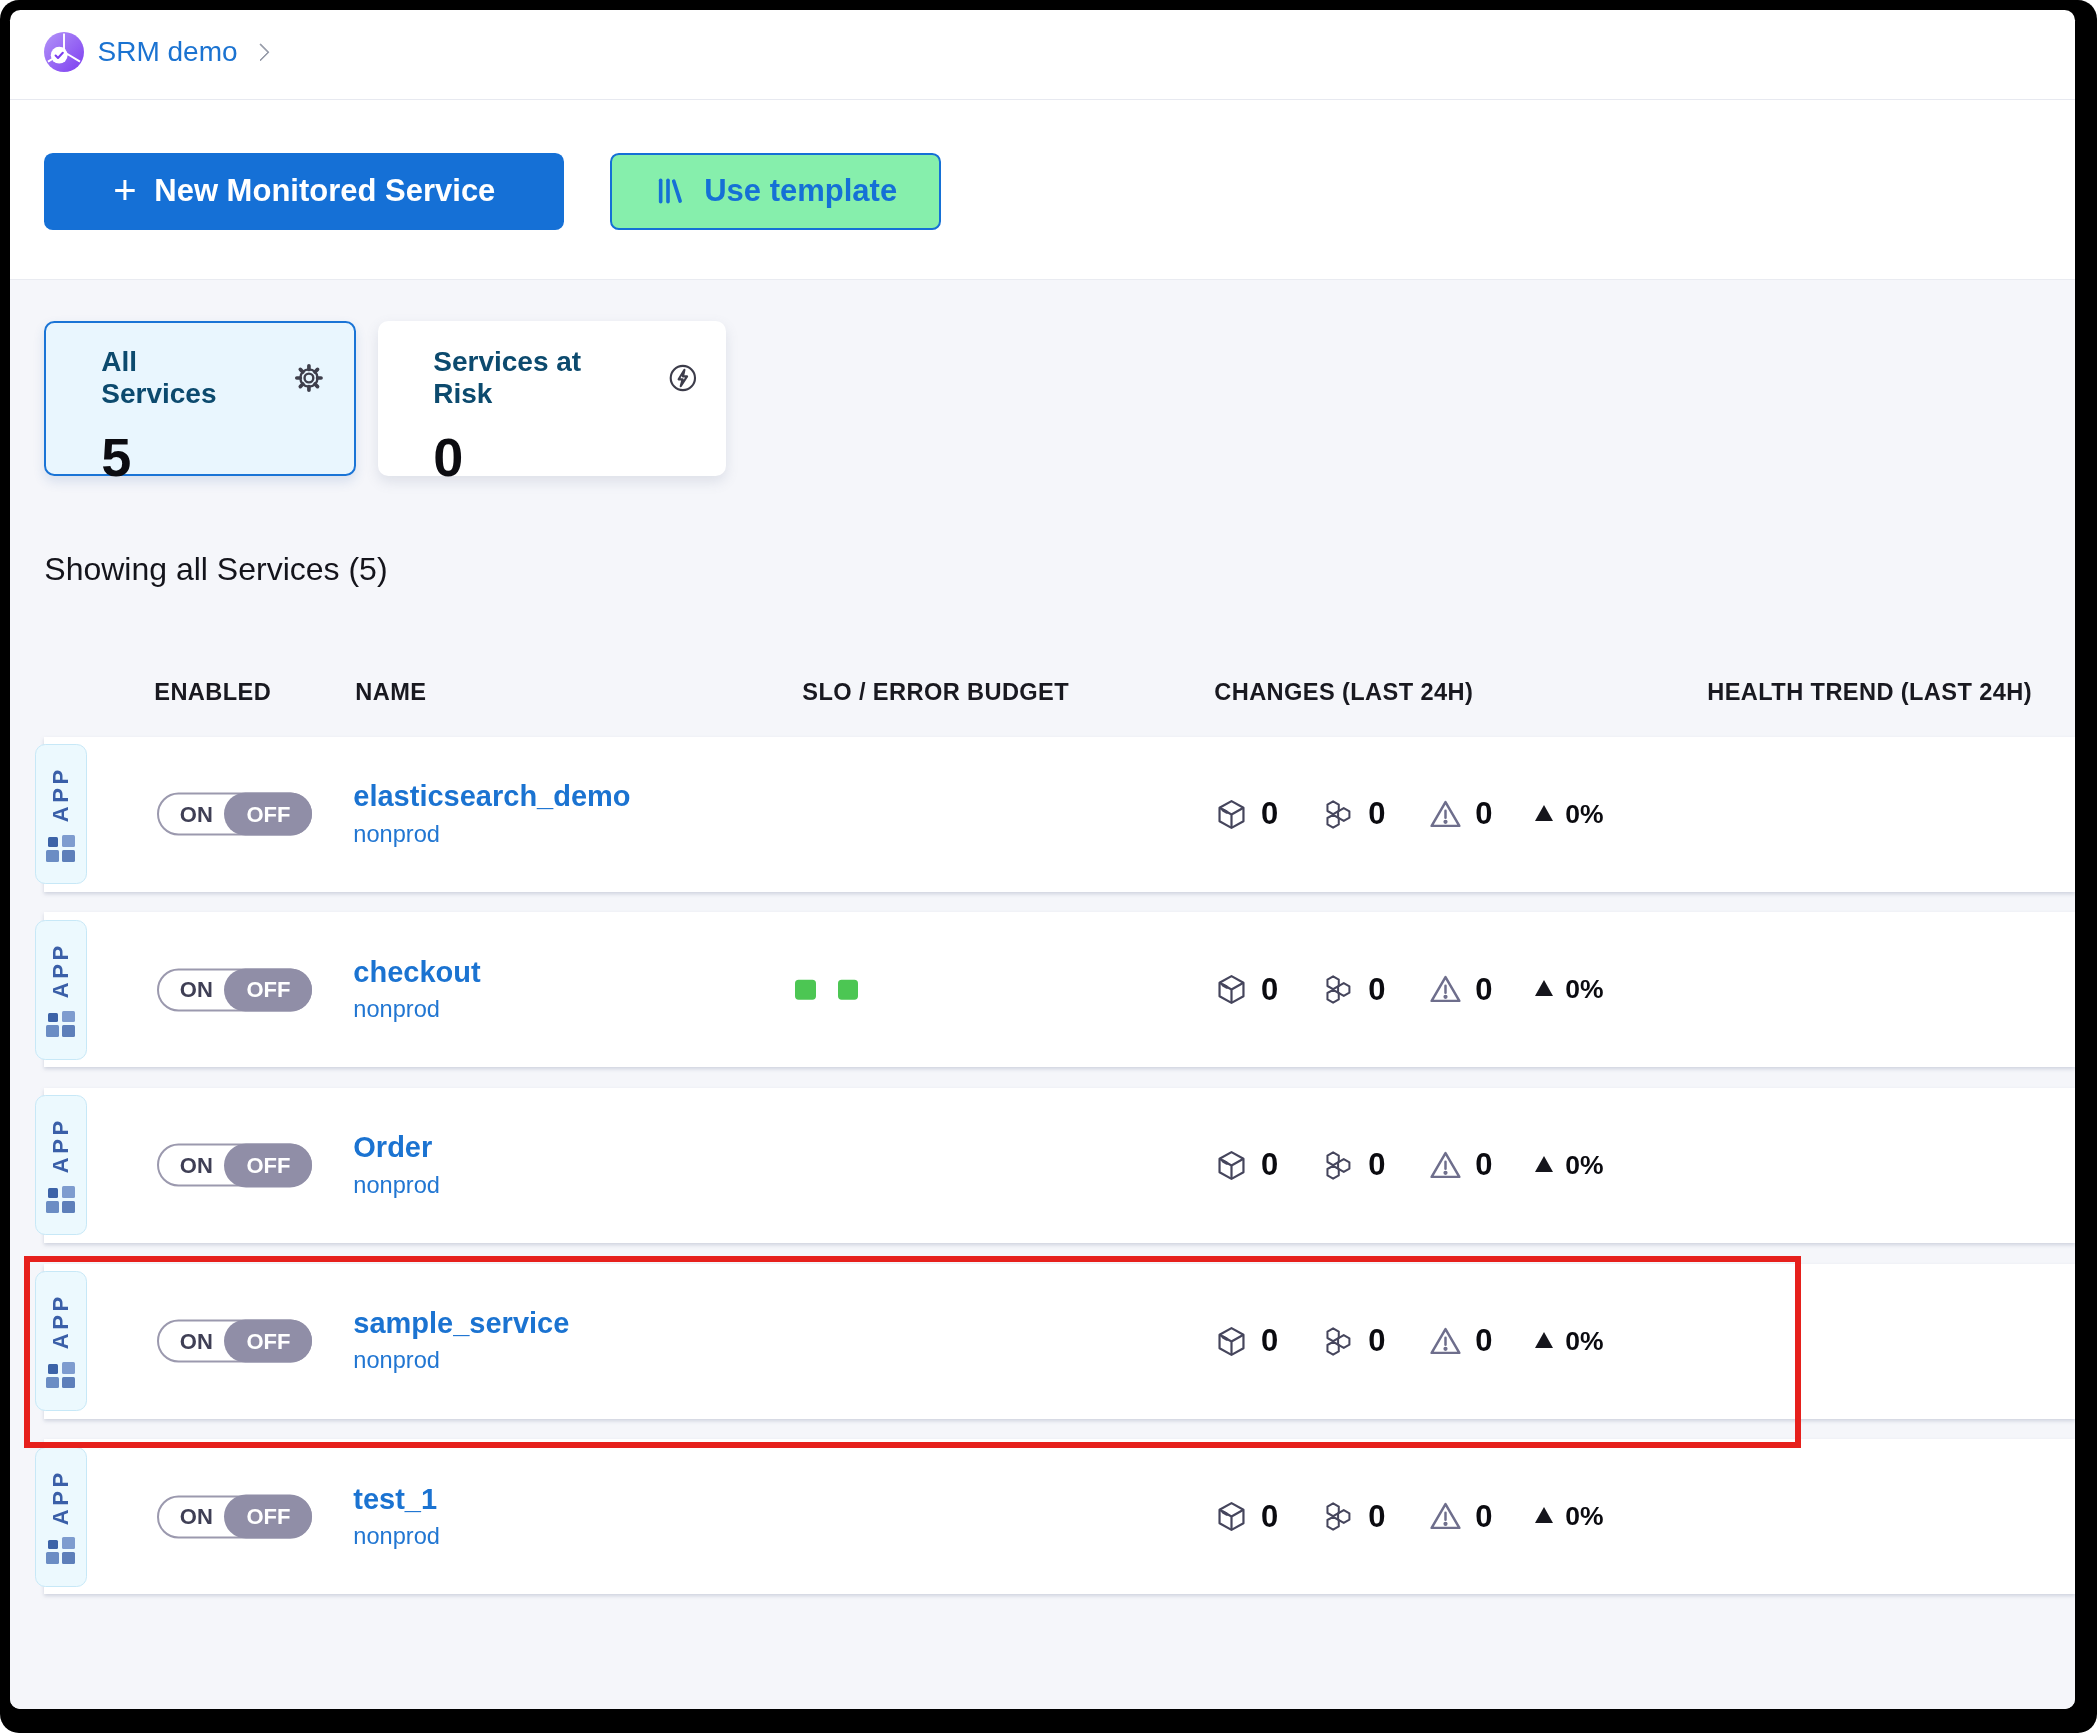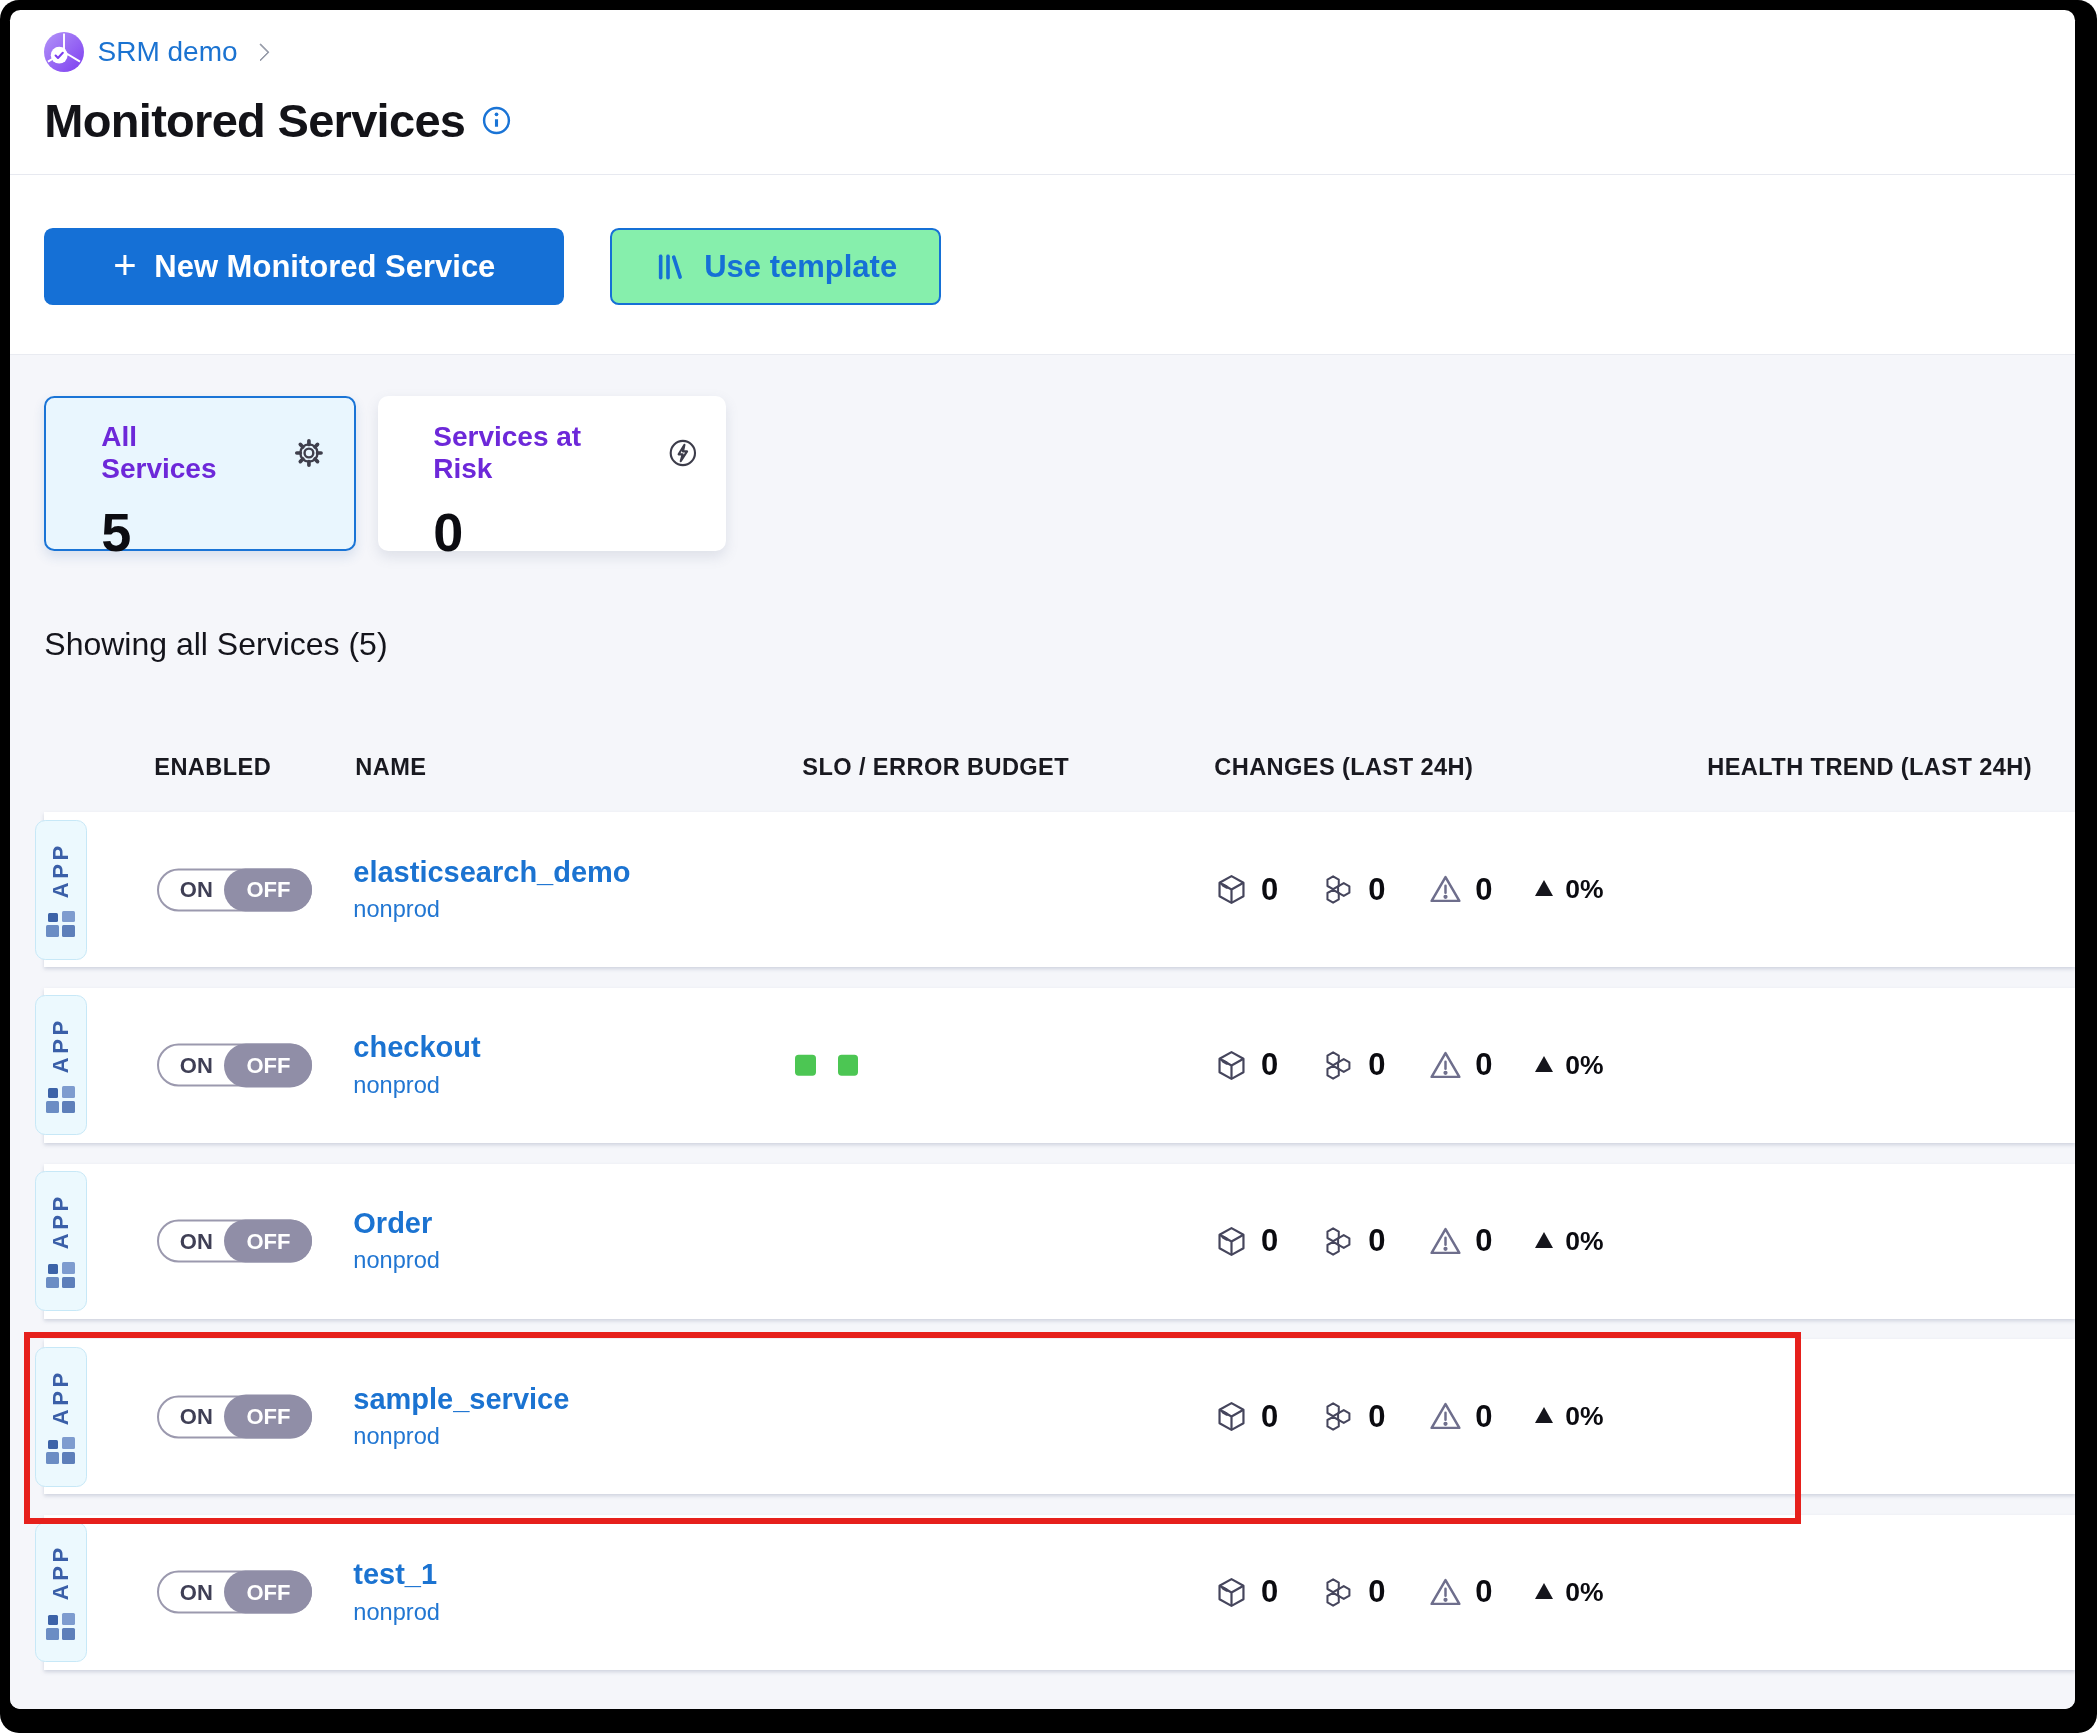--- a/index.html
+++ b/index.html
@@ -31,21 +31,21 @@
   .lib-icon { width:32px; height:32px; display:inline-flex; }
 
   
   .main { flex:1; background:#f5f6fa; border-top:0.7px solid #e9ebf1; padding:41px 0 0 34px; position:relative; }
 
   .cards { display:flex; gap:22px; }
   .card { width:348px; height:155px; background:#fff; border-radius:10.3px; padding:25px 28px 0 55px;
           box-shadow:0 5.9px 13.2px rgba(100,110,140,0.16); cursor:pointer; }
   .card.selected { width:312px; background:#e9f6fe; border:2.9px solid #1a74d6;
                    box-shadow:0 5.9px 11.8px rgba(40,90,160,0.14); padding-top:23px; }
-  .card-label { display:flex; align-items:center; gap:33px; font-size:28px; font-weight:600; color:#6d28d9; }
+  .card-label { display:flex; align-items:center; gap:33px; font-size:28px; font-weight:600; color:#0c4a6e; }
   .card-ico { width:34px; height:34px; display:inline-flex; }
   .card-value { margin-top:16px; font-size:54px; font-weight:800; color:#0c0c11; }
 
   .list-heading { margin-top:75px; font-size:32px; line-height:37px; font-weight:400; color:#14141b; }
 
   .thead { position:relative; margin-top:91px; height:29px; }
   .thead span { position:absolute; top:0; font-size:23.6px; font-weight:700; color:#191920; letter-spacing:0.4px; white-space:nowrap; }
 
   .rows { margin-top:29px; }
   .service-row { position:relative; height:155px; background:#fff; margin-bottom:20.6px;
@@ -115,30 +115,20 @@
               <line x1="25" y1="25" x2="45" y2="37"></line>
               <line x1="25" y1="25" x2="5" y2="37"></line>
             </g>
             <circle cx="19" cy="29" r="10.5" fill="#ffffff"></circle>
             <path d="M14.5 29.5l3 3 6-6.5" stroke="#7d3ef0" stroke-width="2.6" fill="none" stroke-linecap="round" stroke-linejoin="round"></path>
           </svg>
         </span>
         <a class="crumb-link">SRM demo</a>
         <span class="chev"></span>
       </div>
-      <div class="title-row">
-        <h1>Monitored Services</h1>
-        <span class="info">
-          <svg viewBox="0 0 24 24" fill="none" stroke="#1a74d6" stroke-width="1.9">
-            <circle cx="12" cy="12" r="9.6"></circle>
-            <line x1="12" y1="11" x2="12" y2="16.8" stroke-width="2.4"></line>
-            <circle cx="12" cy="7.2" r="1.45" fill="#1a74d6" stroke="none"></circle>
-          </svg>
-        </span>
-      </div>
     </div>
 
     <div class="actions">
       <button class="btn primary">
         <span class="plus">+</span>
         <span>New Monitored Service</span>
       </button>
       <button class="btn secondary">
         <span class="lib-icon">
           <svg viewBox="0 0 24 24" fill="none" stroke="#1570d6" stroke-width="2.7" stroke-linecap="round">

